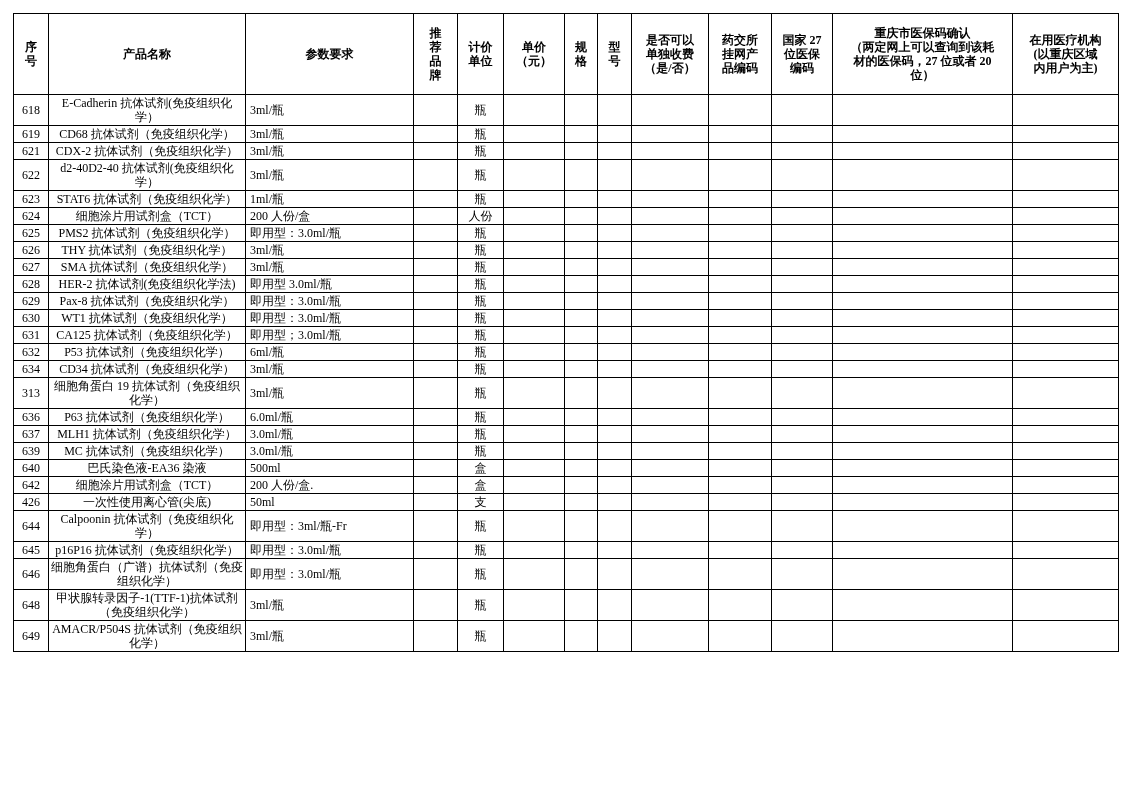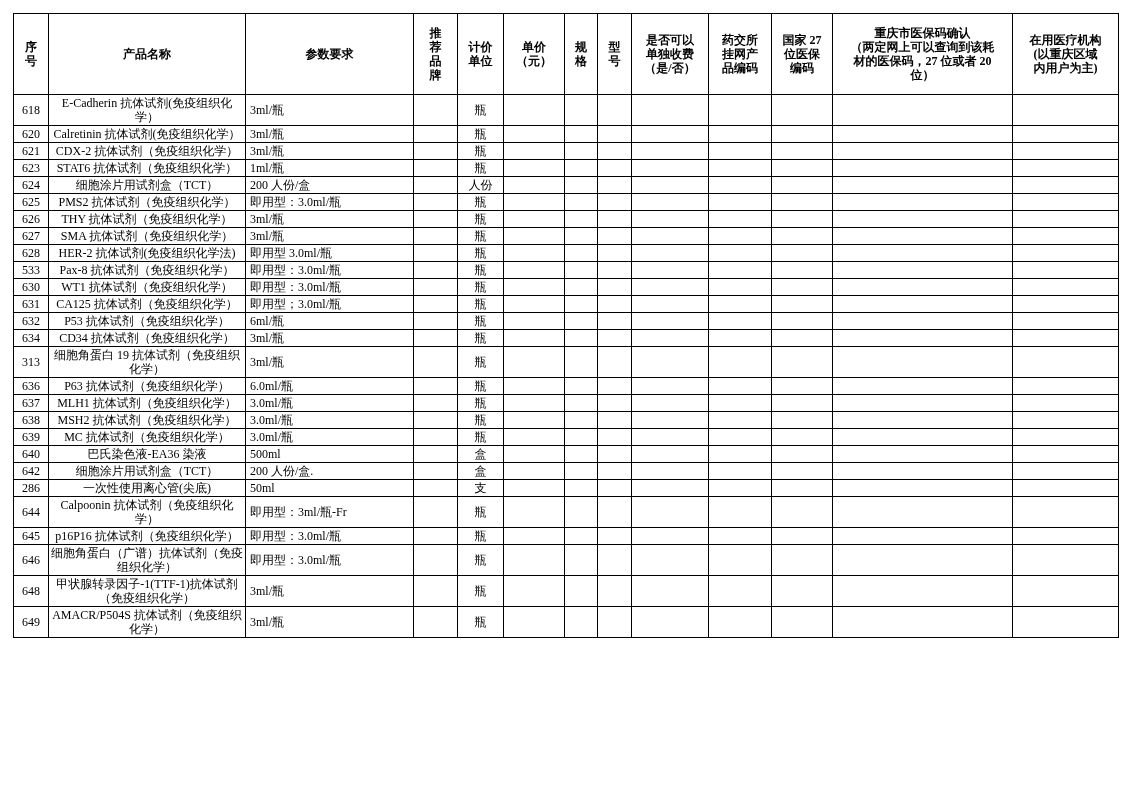--- a/index.html
+++ b/index.html
@@ -108,37 +108,52 @@
           <td></td>
           <td></td>
           <td></td>
           <td></td>
           <td></td>
           <td></td>
           <td></td>
           <td></td>
         </tr>
         <tr>
-          <td>620</td>
-          <td>Calretinin 抗体试剂(免疫组织化学）</td>
+          <td>619</td>
+          <td>CD68 抗体试剂（免疫组织化学）</td>
           <td class="align-left">3ml/瓶</td>
           <td></td>
           <td>瓶</td>
           <td></td>
           <td></td>
           <td></td>
           <td></td>
           <td></td>
           <td></td>
           <td></td>
           <td></td>
         </tr>
         <tr>
           <td>621</td>
           <td>CDX-2 抗体试剂（免疫组织化学）</td>
+          <td class="align-left">3ml/瓶</td>
+          <td></td>
+          <td>瓶</td>
+          <td></td>
+          <td></td>
+          <td></td>
+          <td></td>
+          <td></td>
+          <td></td>
+          <td></td>
+          <td></td>
+        </tr>
+        <tr>
+          <td>622</td>
+          <td>d2-40D2-40 抗体试剂(免疫组织化学）</td>
           <td class="align-left">3ml/瓶</td>
           <td></td>
           <td>瓶</td>
           <td></td>
           <td></td>
           <td></td>
           <td></td>
           <td></td>
           <td></td>
           <td></td>
@@ -228,21 +243,21 @@
           <td></td>
           <td></td>
           <td></td>
           <td></td>
           <td></td>
           <td></td>
           <td></td>
           <td></td>
         </tr>
         <tr>
-          <td>533</td>
+          <td>629</td>
           <td>Pax-8 抗体试剂（免疫组织化学）</td>
           <td class="align-left">即用型：3.0ml/瓶</td>
           <td></td>
           <td>瓶</td>
           <td></td>
           <td></td>
           <td></td>
           <td></td>
           <td></td>
           <td></td>
@@ -348,35 +363,20 @@
           <td></td>
           <td></td>
           <td></td>
           <td></td>
           <td></td>
           <td></td>
           <td></td>
           <td></td>
         </tr>
         <tr>
-          <td>638</td>
-          <td>MSH2 抗体试剂（免疫组织化学）</td>
-          <td class="align-left">3.0ml/瓶</td>
-          <td></td>
-          <td>瓶</td>
-          <td></td>
-          <td></td>
-          <td></td>
-          <td></td>
-          <td></td>
-          <td></td>
-          <td></td>
-          <td></td>
-        </tr>
-        <tr>
           <td>639</td>
           <td>MC 抗体试剂（免疫组织化学）</td>
           <td class="align-left">3.0ml/瓶</td>
           <td></td>
           <td>瓶</td>
           <td></td>
           <td></td>
           <td></td>
           <td></td>
           <td></td>
@@ -408,21 +408,21 @@
           <td></td>
           <td></td>
           <td></td>
           <td></td>
           <td></td>
           <td></td>
           <td></td>
           <td></td>
         </tr>
         <tr>
-          <td>286</td>
+          <td>426</td>
           <td>一次性使用离心管(尖底)</td>
           <td class="align-left">50ml</td>
           <td></td>
           <td>支</td>
           <td></td>
           <td></td>
           <td></td>
           <td></td>
           <td></td>
           <td></td>

